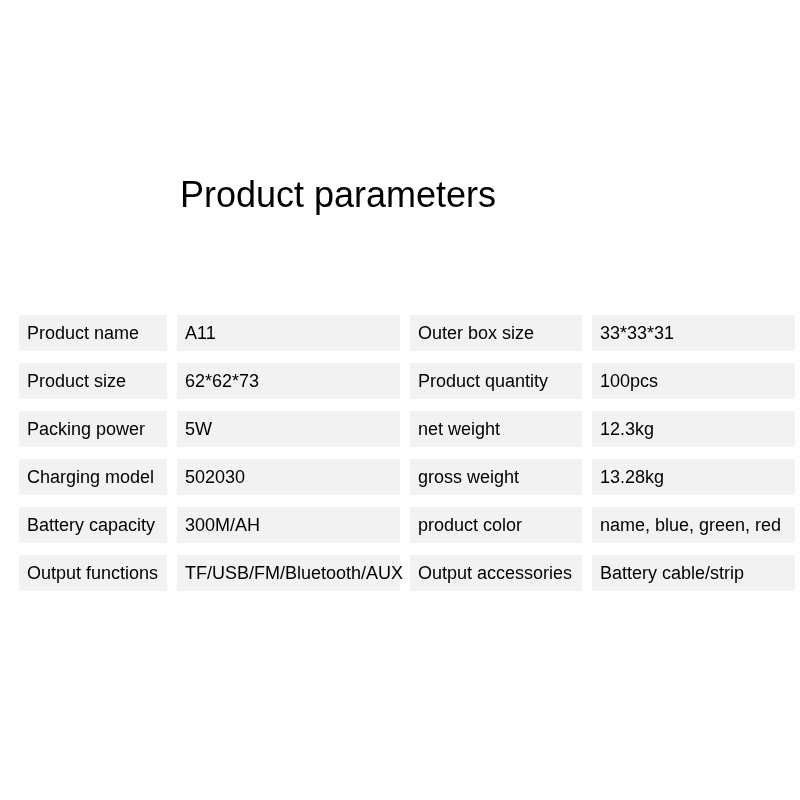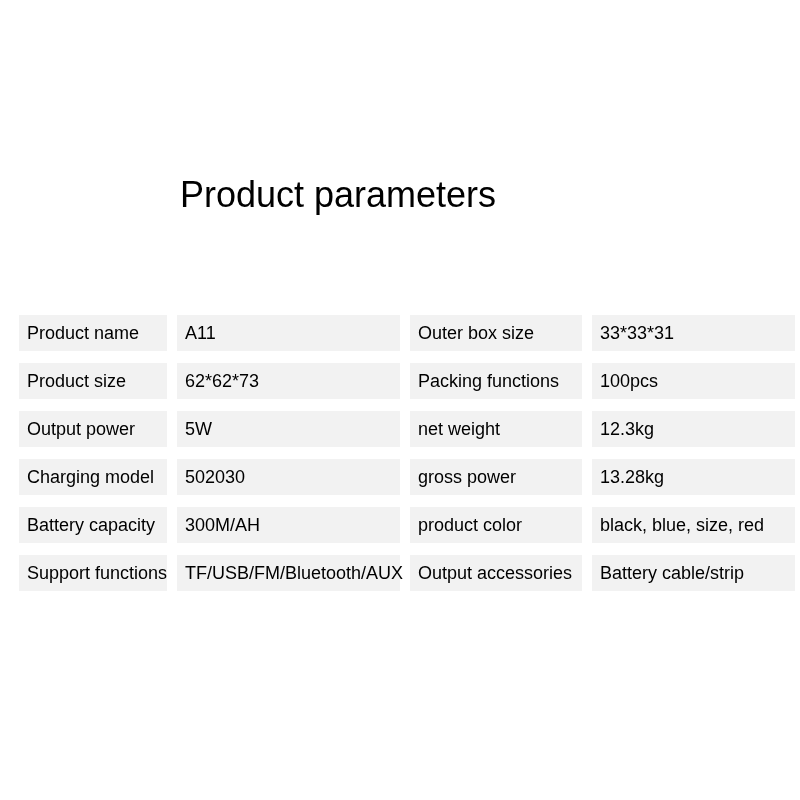--- a/index.html
+++ b/index.html
@@ -61,45 +61,45 @@
   <div class="row">
     <div class="cell">Product name</div>
     <div class="cell">A11</div>
     <div class="cell">Outer box size</div>
     <div class="cell">33*33*31</div>
   </div>
 
   <div class="row">
     <div class="cell">Product size</div>
     <div class="cell">62*62*73</div>
-    <div class="cell">Packing functions</div>
+    <div class="cell">Product quantity</div>
     <div class="cell">100pcs</div>
   </div>
 
   <div class="row">
-    <div class="cell">Output power</div>
+    <div class="cell">Packing power</div>
     <div class="cell">5W</div>
     <div class="cell">net weight</div>
     <div class="cell">12.3kg</div>
   </div>
 
   <div class="row">
     <div class="cell">Charging model</div>
     <div class="cell">502030</div>
-    <div class="cell">gross power</div>
+    <div class="cell">gross weight</div>
     <div class="cell">13.28kg</div>
   </div>
 
   <div class="row">
     <div class="cell">Battery capacity</div>
     <div class="cell">300M/AH</div>
     <div class="cell">product color</div>
-    <div class="cell">black, blue, size, red</div>
+    <div class="cell">name, blue, green, red</div>
   </div>
 
   <div class="row">
-    <div class="cell">Support functions</div>
+    <div class="cell">Output functions</div>
     <div class="cell">TF/USB/FM/Bluetooth/AUX</div>
     <div class="cell">Output accessories</div>
     <div class="cell">Battery cable/strip</div>
   </div>
 
 </div>
 
 </body></html>

